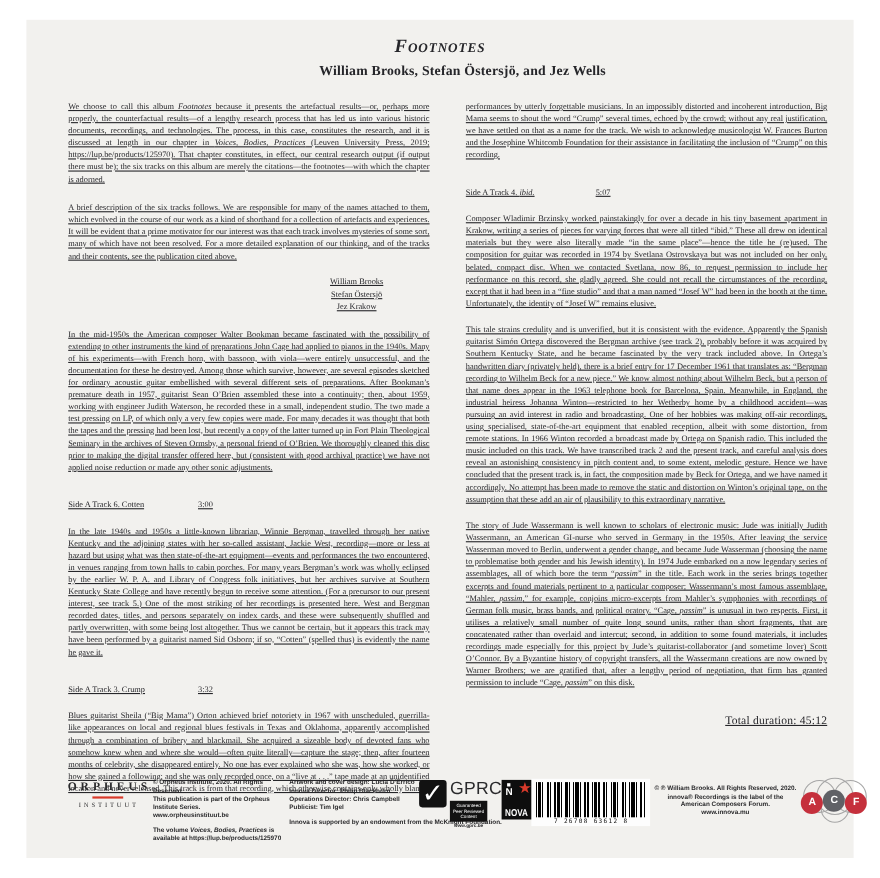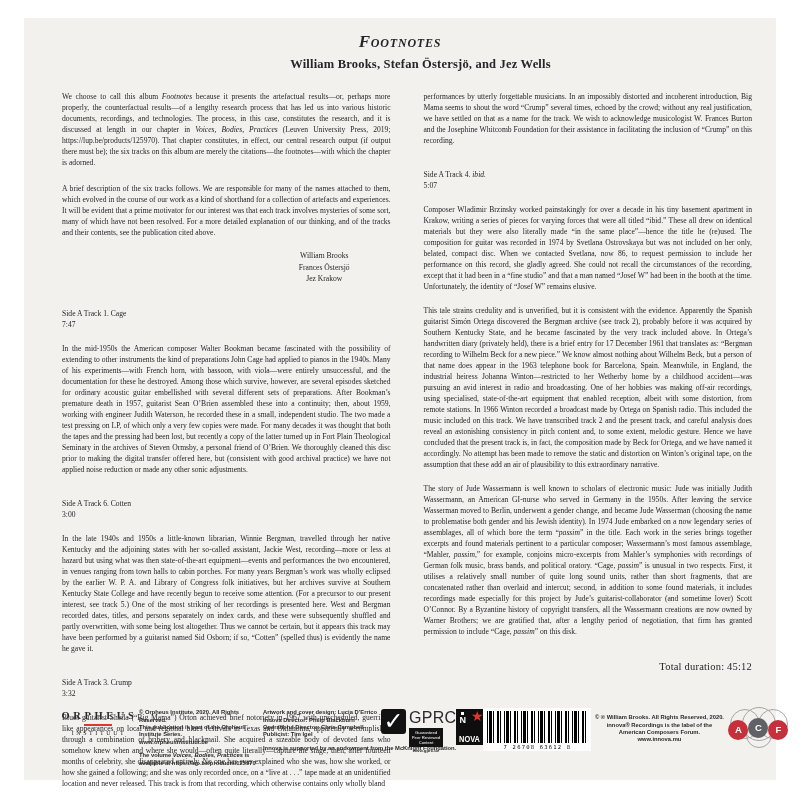--- a/index.html
+++ b/index.html
@@ -2,25 +2,25 @@
 <html><head>
 <meta charset="utf-8">
 <style>
   html,body{margin:0;padding:0;width:800px;height:798px;background:#ffffff;overflow:hidden;}
   body{font-family:"Liberation Serif", serif;-webkit-font-smoothing:antialiased;}
   .card{position:absolute;left:24px;top:18px;width:752px;height:762px;background:#f2f1ee;color:#26262a;}
   .header{text-align:center;padding-top:14px;}
   .title{font-size:17px;font-weight:bold;font-style:italic;font-variant:small-caps;letter-spacing:0.8px;}
   .artists{font-size:12.5px;font-weight:bold;margin-top:5px;letter-spacing:0.2px;margin-left:41px;}
   .columns{display:flex;gap:33px;padding:0 24px 0 38px;margin-top:19px;}
-  .col{flex:1;min-width:0;font-size:7.6px;line-height:11px;text-align:justify;}
+  .col{flex:1;min-width:0;font-size:7.6px;line-height:11px;text-align:justify;text-decoration:underline;}
   .para{margin:0;}
   .mt{margin-top:15px;}
   .signatures{margin-top:12px;padding-left:196px;line-height:11.5px;text-align:center;}
-  .track-head{display:flex;margin-top:23px;white-space:nowrap;flex-direction:column;}
+  .track-head{display:flex;margin-top:23px;white-space:nowrap;}
   .track-label{min-width:106px;padding-right:12px;}
   .track-body{margin:13px 0 0 0;}
   .total-duration{margin-top:24px;text-align:right;font-size:10.5px;letter-spacing:0.2px;}
 
   .footer{position:absolute;left:33px;right:16px;bottom:13px;display:flex;justify-content:space-between;
           align-items:flex-start;font-family:"Liberation Sans", sans-serif;color:#2a2a2c;}
   .orpheus{width:82px;text-align:center;padding-top:4px;flex:none;}
   .orpheus-name{font-family:"Liberation Serif",serif;font-size:10.5px;font-weight:600;letter-spacing:3.6px;padding-left:3px;}
   .orpheus-rule{width:28px;height:2px;margin:3px auto 4px auto;}
   .orpheus-sub{font-family:"Liberation Serif",serif;font-size:6px;letter-spacing:2.6px;padding-left:2px;}
@@ -69,28 +69,24 @@
     <div class="artists">William Brooks, Stefan Östersjö, and Jez Wells</div>
   </div>
 
   <div class="columns">
 
     <div class="col">
       <p class="para">We choose to call this album <i>Footnotes</i> because it presents the artefactual results—or, perhaps more properly, the counterfactual results—of a lengthy research process that has led us into various historic documents, recordings, and technologies. The process, in this case, constitutes the research, and it is discussed at length in our chapter in <i>Voices, Bodies, Practices</i> (Leuven University Press, 2019; https://lup.be/products/125970). That chapter constitutes, in effect, our central research output (if output there must be); the six tracks on this album are merely the citations—the footnotes—with which the chapter is adorned.</p>
       <p class="para mt">A brief description of the six tracks follows. We are responsible for many of the names attached to them, which evolved in the course of our work as a kind of shorthand for a collection of artefacts and experiences. It will be evident that a prime motivator for our interest was that each track involves mysteries of some sort, many of which have not been resolved. For a more detailed explanation of our thinking, and of the tracks and their contents, see the publication cited above.</p>
       <div class="signatures">
         <div>William Brooks</div>
-        <div>Frances Östersjö</div>
+        <div>Stefan Östersjö</div>
         <div>Jez Krakow</div>
       </div>
 
-      <div class="track-head">
-        <span class="track-label">Side A Track 1. Cage</span>
-        <span class="track-time">7:47</span>
-      </div>
       <p class="track-body">In the mid-1950s the American composer Walter Bookman became fascinated with the possibility of extending to other instruments the kind of preparations John Cage had applied to pianos in the 1940s. Many of his experiments—with French horn, with bassoon, with viola—were entirely unsuccessful, and the documentation for these he destroyed. Among those which survive, however, are several episodes sketched for ordinary acoustic guitar embellished with several different sets of preparations. After Bookman’s premature death in 1957, guitarist Sean O’Brien assembled these into a continuity; then, about 1959, working with engineer Judith Waterson, he recorded these in a small, independent studio. The two made a test pressing on LP, of which only a very few copies were made. For many decades it was thought that both the tapes and the pressing had been lost, but recently a copy of the latter turned up in Fort Plain Theological Seminary in the archives of Steven Ormsby, a personal friend of O’Brien. We thoroughly cleaned this disc prior to making the digital transfer offered here, but (consistent with good archival practice) we have not applied noise reduction or made any other sonic adjustments.</p>
 
       <div class="track-head">
         <span class="track-label">Side A Track 6. Cotten</span>
         <span class="track-time">3:00</span>
       </div>
       <p class="track-body">In the late 1940s and 1950s a little-known librarian, Winnie Bergman, travelled through her native Kentucky and the adjoining states with her so-called assistant, Jackie West, recording—more or less at hazard but using what was then state-of-the-art equipment—events and performances the two encountered, in venues ranging from town halls to cabin porches. For many years Bergman’s work was wholly eclipsed by the earlier W. P. A. and Library of Congress folk initiatives, but her archives survive at Southern Kentucky State College and have recently begun to receive some attention. (For a precursor to our present interest, see track 5.) One of the most striking of her recordings is presented here. West and Bergman recorded dates, titles, and persons separately on index cards, and these were subsequently shuffled and partly overwritten, with some being lost altogether. Thus we cannot be certain, but it appears this track may have been performed by a guitarist named Sid Osborn; if so, “Cotten” (spelled thus) is evidently the name he gave it.</p>
 
       <div class="track-head">
         <span class="track-label">Side A Track 3. Crump</span>

